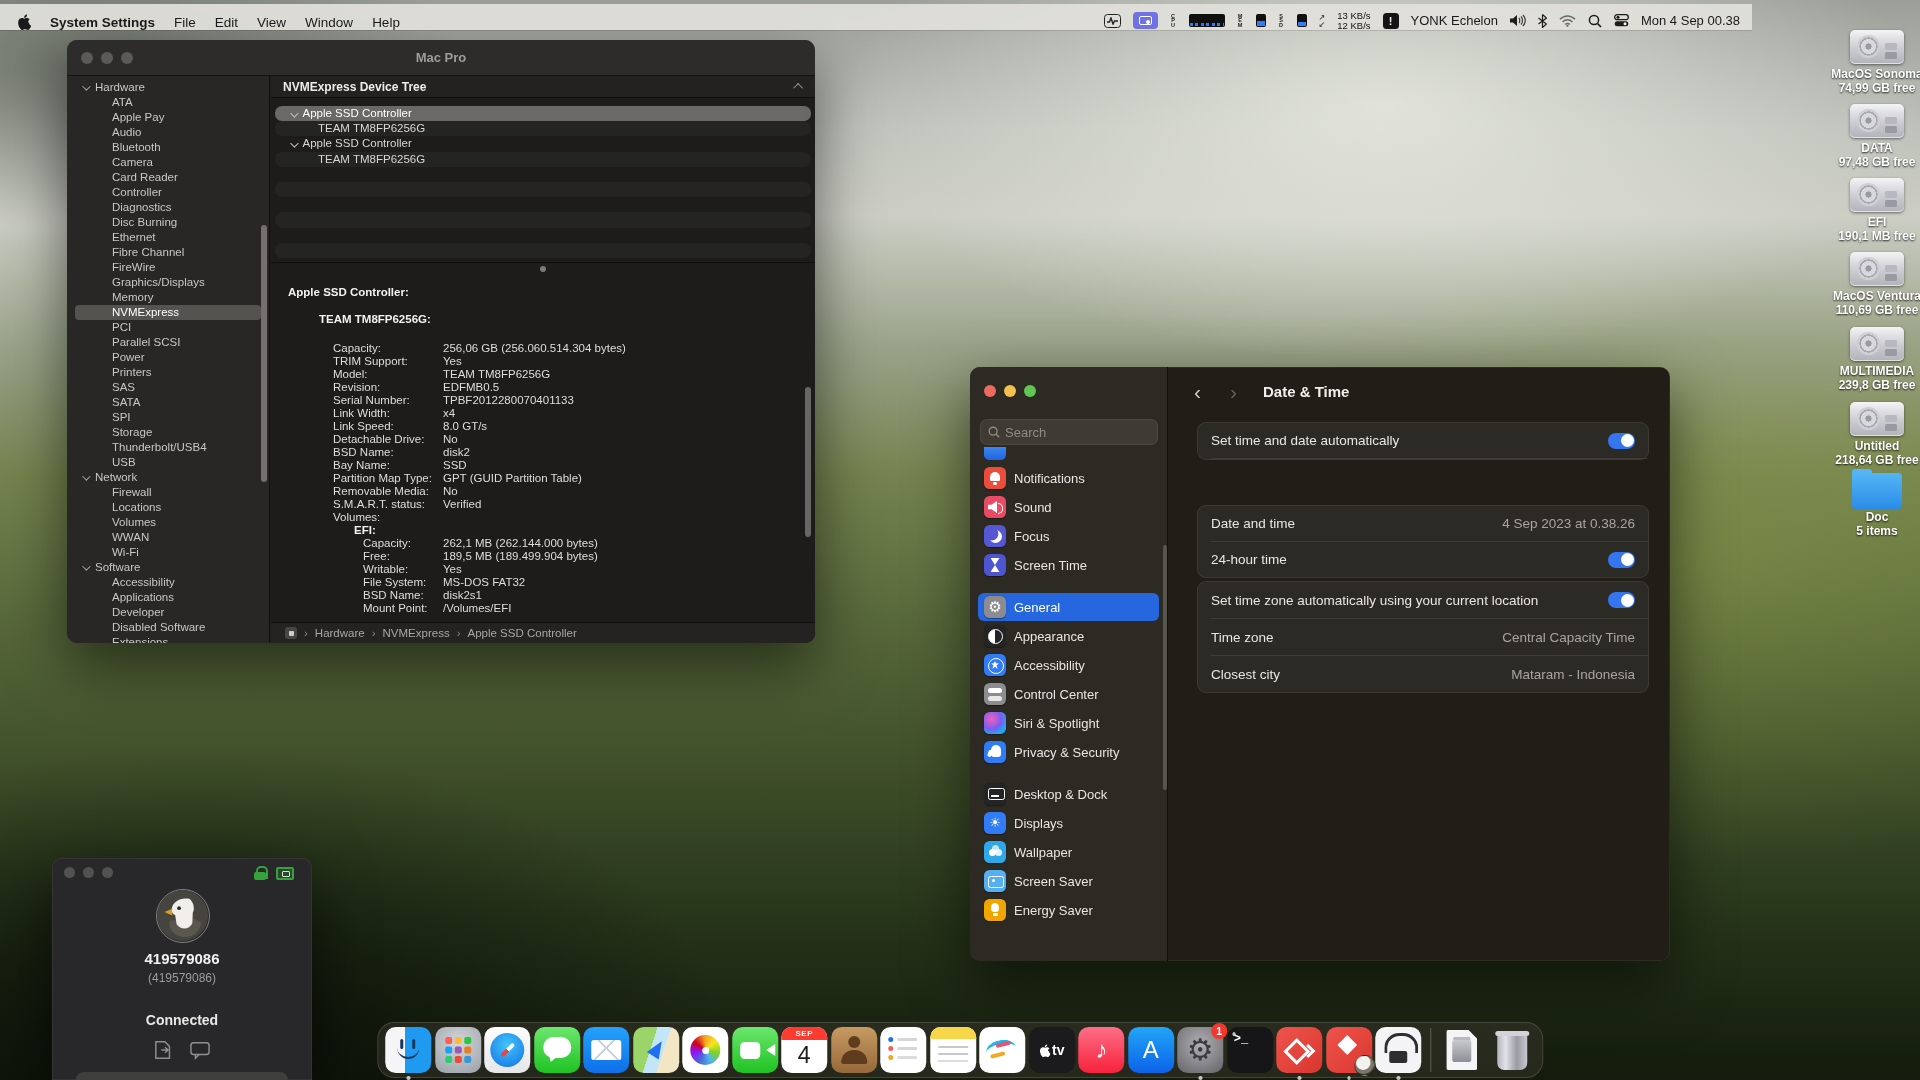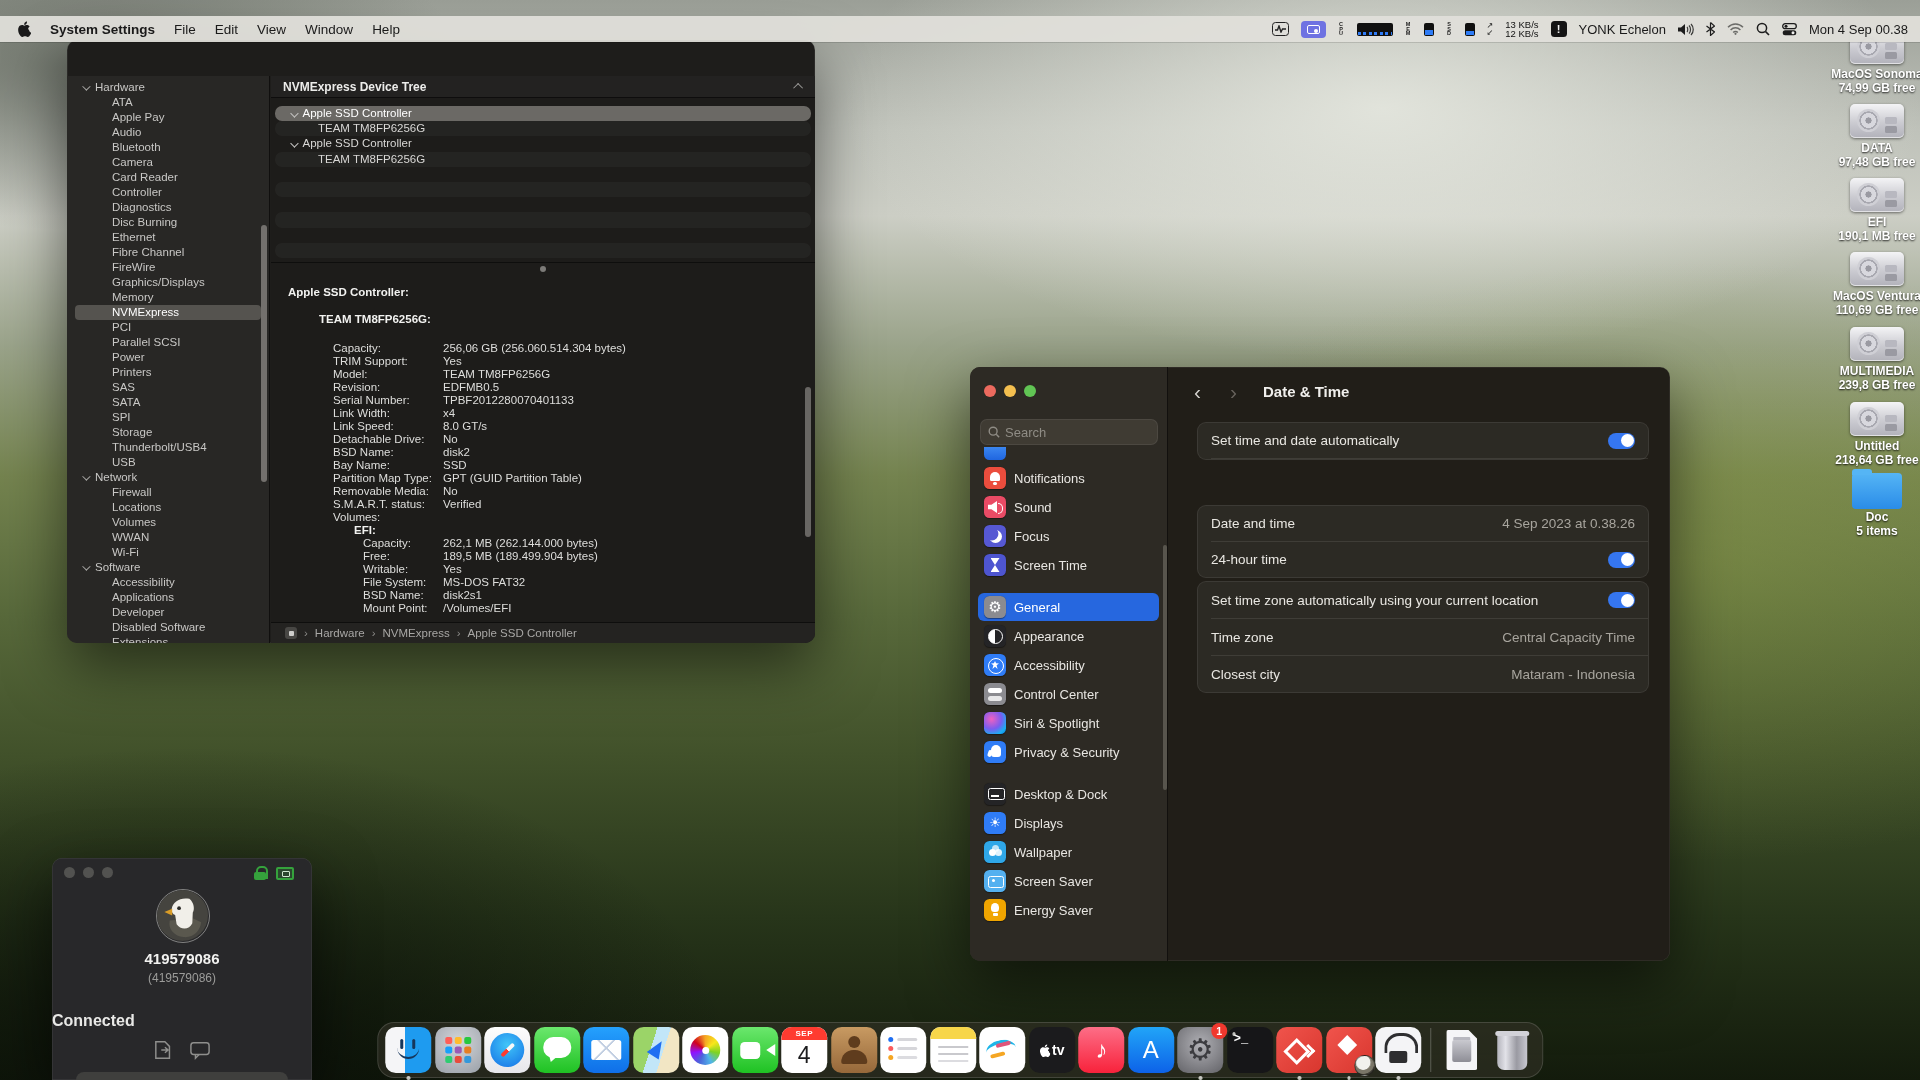--- a/index.html
+++ b/index.html
@@ -5,22 +5,22 @@
   *{margin:0;padding:0;box-sizing:border-box;font-family:"Liberation Sans",sans-serif;-webkit-font-smoothing:antialiased}
   html,body{width:1920px;height:1080px;overflow:hidden;background:#222}
   .desktop{position:relative;width:1920px;height:1080px;overflow:hidden;
     background:
       radial-gradient(ellipse 900px 420px at 72% 10%, rgba(232,234,226,.85) 0%, rgba(232,234,226,0) 60%),
       radial-gradient(ellipse 700px 300px at 4% 6%, rgba(96,102,92,.8) 0%, rgba(96,102,92,0) 55%),
       radial-gradient(ellipse 1000px 500px at 88% 52%, rgba(140,156,70,.45) 0%, rgba(140,156,70,0) 60%),
       radial-gradient(ellipse 900px 520px at 10% 98%, rgba(10,16,8,.9) 0%, rgba(10,16,8,0) 60%),
       linear-gradient(180deg,#9b9f97 0%,#bfc2ba 12%,#cccec5 20%,#9aa38a 32%,#74834f 44%,#58693b 57%,#41512a 70%,#27351a 85%,#131b0c 100%);}
   
-  .menubar{position:absolute;left:0;top:16px;width:1920px;height:26px;background:rgba(224,223,218,.94);
-    display:flex;align-items:center;justify-content:space-between;font-size:13.5px;color:#1a1a1a;z-index:50;box-shadow:0 0.5px 0 rgba(0,0,0,.25)}
+  .menubar{position:absolute;left:0;top:4px;width:1752px;height:26px;background:rgba(224,223,218,.94);
+    display:flex;align-items:flex-end;justify-content:space-between;font-size:13.5px;color:#1a1a1a;z-index:50;box-shadow:0 0.5px 0 rgba(0,0,0,.25)}
   .mb-left{display:flex;align-items:center;gap:19px;padding-left:17px}
   .mb-left .appname{font-weight:700}
   .mb-menu{cursor:default}
   .mb-right{display:flex;align-items:center;gap:12px;padding-right:12px}
   .apple-logo svg{display:block}
   .st-stats{width:17px;height:14px;border:1.6px solid #222;border-radius:3.5px;display:flex;align-items:center;justify-content:center}
   .st-share{width:25px;height:17px;border-radius:4px;background:#6e72e2;display:flex;align-items:center;justify-content:center}
   .st-share i{display:block;width:13px;height:9px;border:1.4px solid #fff;border-radius:2px;position:relative}
   .st-share i::after{content:"";position:absolute;right:1px;bottom:0;width:4px;height:4px;border-radius:50%;background:#fff}
   .vlabel{font-size:5.5px;line-height:4.6px;font-weight:700;color:#222;letter-spacing:0;text-align:center}
@@ -137,21 +137,21 @@
   .conn{left:52px;top:858px;width:260px;height:222px;background:#28282a;border-radius:10px 10px 0 0;z-index:15}
   .conn .dots{left:12px;top:9px}.conn .dot{width:11px;height:11px;background:#525250}
   .cn-lock{position:absolute;right:46px;top:8px;width:12px;height:14px}
   .cn-lock::before{content:"";position:absolute;left:2px;top:0;width:8px;height:9px;border:2px solid #35a23c;border-radius:5px 5px 0 0}
   .cn-lock::after{content:"";position:absolute;left:0;top:6px;width:12px;height:8px;background:#35a23c;border-radius:2px}
   .cn-screen{position:absolute;right:18px;top:9px;width:18px;height:13px;border:2px solid #35a23c;border-radius:2px;background:rgba(53,162,60,.25)}
   .cn-screen::after{content:"";position:absolute;left:4px;top:2px;width:6px;height:4px;border:1.5px solid #cfe8cf;border-radius:1px}
   .cn-avatar{position:absolute;left:104px;top:31px;width:54px;height:54px;border-radius:50%;overflow:hidden;border:1.5px solid rgba(220,220,215,.5)}
   .cn-id{position:absolute;left:0;right:0;top:92px;text-align:center;font-size:15px;font-weight:700;color:#f2f2f0}
   .cn-alias{position:absolute;left:0;right:0;top:113px;text-align:center;font-size:12px;color:#9c9c9a}
-  .cn-status{position:absolute;left:0;right:0;top:154px;text-align:left;font-size:16px;font-weight:700;color:#e8e8e6}
+  .cn-status{position:absolute;left:0;right:0;top:154px;text-align:center;font-size:14px;font-weight:700;color:#e8e8e6}
   .cn-icons{position:absolute;left:0;right:0;top:182px;display:flex;justify-content:center;gap:14px}
   .cn-bar{position:absolute;left:24px;right:24px;top:214px;height:14px;border-radius:8px 8px 0 0;background:#3f3f3d}
   
   .dicons{position:absolute;left:1829px;top:26px;width:96px;height:560px;z-index:5}
   .ditem{position:absolute;left:0;width:96px;text-align:center}
   .ditem:nth-child(1){top:4px}.ditem:nth-child(2){top:78px}.ditem:nth-child(3){top:152px}
   .ditem:nth-child(4){top:226px}.ditem:nth-child(5){top:301px}.ditem:nth-child(6){top:376px}
   .ditem:nth-child(7){top:447px}
   .dv-drive{width:54px;height:34px;margin:0 auto 4px;border-radius:5px;position:relative;
     background:linear-gradient(180deg,#f4f4f6,#cbcbd1 55%,#b2b2ba);box-shadow:0 1px 3px rgba(0,0,0,.5),0 -1px 0 rgba(255,255,255,.6) inset}
@@ -366,20 +366,28 @@
     </div>
       <div class="ditem" data-kind="folder">
 
       <div class="dv-folder"></div>
       <div class="dlabel">Doc</div>
       <div class="dsub">5 items</div>
     </div>
     </div>
 
   <div class="win sysinfo">
+    <div class="si-titlebar">
+      <div class="dots">
+        <span class="dot dot-inactive"></span>
+        <span class="dot dot-inactive"></span>
+        <span class="dot dot-inactive"></span>
+      </div>
+      <div class="si-title">Mac Pro</div>
+    </div>
     <div class="si-sidebar">
       <div>
 
       <div class="si-item" data-type="section">
           <span class="chev"></span>
           <span>Hardware</span>
         </div>
           <div class="si-item" data-type="child">
 
           <span>ATA</span>

